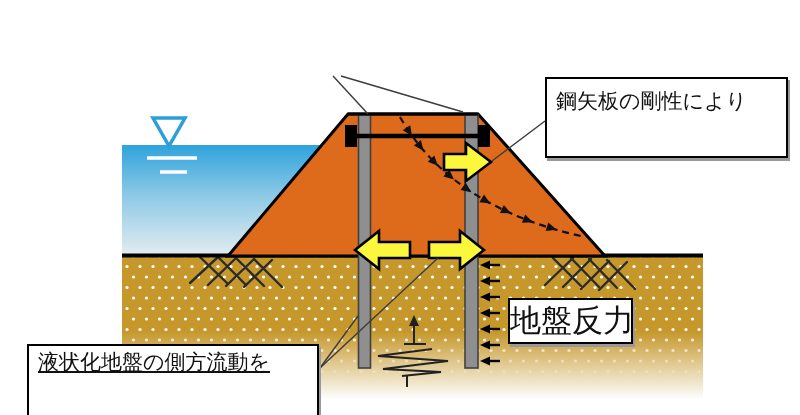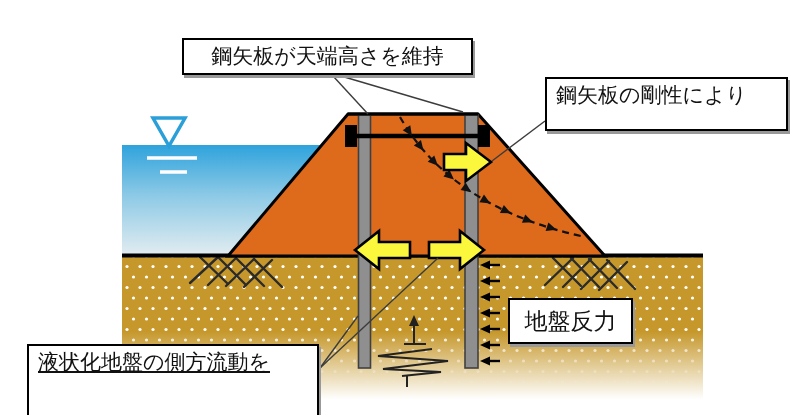--- a/index.html
+++ b/index.html
@@ -6,23 +6,23 @@
   .canvas{
     position:relative;width:800px;height:415px;background:#ffffff;overflow:hidden;
     font-family:"Liberation Sans","DejaVu Sans",sans-serif;
   }
   .canvas svg{position:absolute;left:0;top:0;}
   .label-box{
     position:absolute;box-sizing:border-box;background:#ffffff;border:2px solid #000;
     box-shadow:2px 3px 0 #999;color:#111;font-weight:500;white-space:nowrap;
   }
   .label-crest{left:182px;top:38px;width:291px;height:37px;font-size:21px;line-height:32px;text-align:center;}
-  .label-rigidity{left:545px;top:77px;width:243px;height:54px;font-size:21px;line-height:30px;padding:1px 9px;}
+  .label-rigidity{left:545px;top:77px;width:243px;height:81px;font-size:21px;line-height:30px;padding:7px 9px;}
   .label-restrain{left:27px;top:344px;width:292px;height:81px;font-size:21px;line-height:29px;padding:1px 9px;text-decoration:underline;}
-  .label-reaction{left:508px;top:298px;width:125px;height:46px;font-size:23px;line-height:42px;text-align:center;}
+  .label-reaction{left:508px;top:298px;width:125px;height:46px;font-size:31px;line-height:42px;text-align:center;}
 </style>
 </head>
 <body>
 
 <div class="canvas">
 
 <svg width="800" height="415" viewBox="0 0 800 415">
   <defs>
     <linearGradient id="gWater" x1="0" y1="0" x2="0" y2="1">
       <stop offset="0" stop-color="#2EA3DC"></stop>
@@ -135,23 +135,20 @@
 
   <g stroke="#3c3c3c" stroke-width="1.4">
     <line x1="333" y1="76" x2="368" y2="114"></line>
     <line x1="341" y1="76" x2="463" y2="112"></line>
     <line x1="545" y1="121" x2="492" y2="161"></line>
     <line x1="320" y1="368" x2="358" y2="316"></line>
     <line x1="320" y1="368" x2="438" y2="258"></line>
   </g>
 </svg>
 
-<div class="label-box label-crest">
-  <span>鋼矢板が天端高さを維持</span>
-</div>
 
 <div class="label-box label-rigidity">
   <div>鋼矢板の剛性により</div>
 </div>
 
 <div class="label-box label-restrain">
   <div>液状化地盤の側方流動を</div>
 </div>
 
 <div class="label-box label-reaction">

